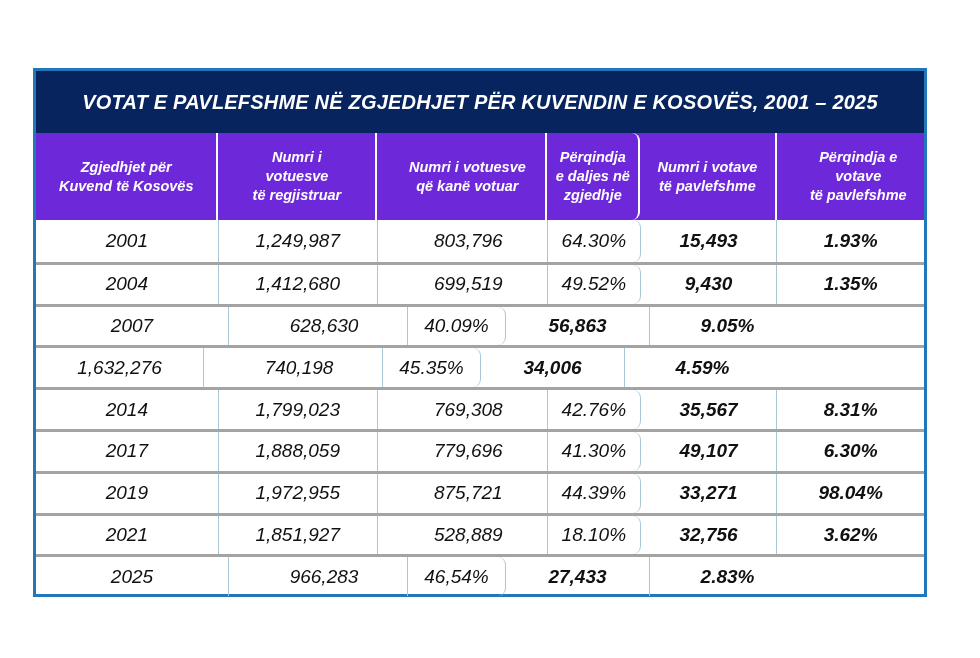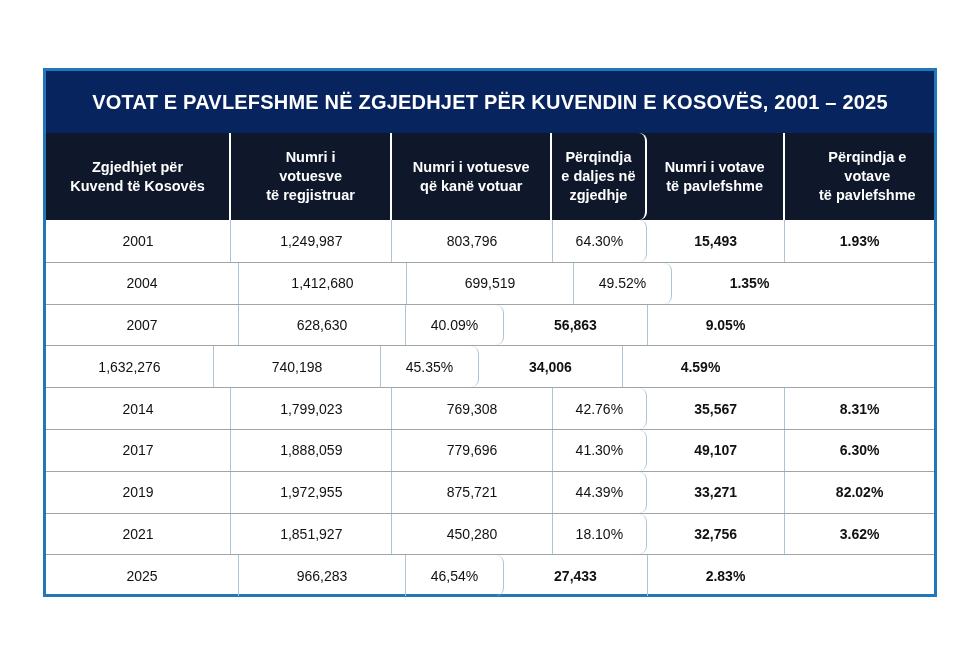--- a/index.html
+++ b/index.html
@@ -16,27 +16,28 @@
 
   #stage {
     position: relative;
     width: 980px;
     height: 658px;
   }
 
   
   .table-card {
     position: absolute;
-    left: 43px;
+    left: 33px;
     top: 68px;
     width: 894px;
     height: 529px;
     box-sizing: border-box;
     border: 3px solid #2277bb;
     background: #ffffff;
+    font-style: italic;
   }
 
   
   .title-band {
     height: 62px;
     background: #07245f;
     display: flex;
     align-items: center;
     justify-content: center;
     box-sizing: border-box;
@@ -48,21 +49,21 @@
     font-weight: bold;
     letter-spacing: 0.2px;
     text-align: center;
     line-height: 1.15;
     white-space: nowrap;
   }
 
   
   .header-band {
     height: 87px;
-    background: #0f172a;
+    background: #6d28d9;
     display: flex;
     box-sizing: border-box;
   }
   .hcell {
     display: flex;
     align-items: center;
     justify-content: center;
     text-align: center;
     color: #ffffff;
     font-size: 14.5px;
@@ -77,42 +78,42 @@
 
   
   .tbody {
     display: flex;
     flex-direction: column;
   }
   .trow {
     display: flex;
     height: 41.8px;
     box-sizing: border-box;
-    border-top: 1px solid #a3a3a3;
+    border-top: 3px solid #a3a3a3;
   }
   .trow:first-child { border-top: none; }
 
   .cell {
     display: flex;
     align-items: center;
     justify-content: center;
     box-sizing: border-box;
     color: #111111;
-    font-size: 14px;
+    font-size: 19px;
     border-right: 1px solid #a9c6d6;
     padding: 0 4px;
     white-space: nowrap;
   }
   .cell:last-child { border-right: none; }
   .cell.bold { font-weight: bold; }
 
   
   .c0 { width: 193px; }
   .c1 { width: 168px; }
-  .c2 { width: 167px; }
+  .c2 { width: 167px; margin-left: 12px; }
   .c3 { width: 98px; border-radius: 8px; }
   .c4 { width: 144px; }
   .c5 { width: 155px; }
 </style>
 </head>
 <body>
 
 <div id="stage">
 
   <div class="table-card">
@@ -147,20 +148,21 @@
         <div class="cell c3">64.30%</div>
         <div class="cell c4 bold">15,493</div>
         <div class="cell c5 bold">1.93%</div>
       </div>
 
       <div class="trow">
         <div class="cell c0">2004</div>
         <div class="cell c1">1,412,680</div>
         <div class="cell c2">699,519</div>
         <div class="cell c3">49.52%</div>
+        <div class="cell c4 bold">9,430</div>
         <div class="cell c5 bold">1.35%</div>
       </div>
 
       <div class="trow">
         <div class="cell c0">2007</div>
         <div class="cell c2">628,630</div>
         <div class="cell c3">40.09%</div>
         <div class="cell c4 bold">56,863</div>
         <div class="cell c5 bold">9.05%</div>
       </div>
@@ -190,27 +192,27 @@
         <div class="cell c4 bold">49,107</div>
         <div class="cell c5 bold">6.30%</div>
       </div>
 
       <div class="trow">
         <div class="cell c0">2019</div>
         <div class="cell c1">1,972,955</div>
         <div class="cell c2">875,721</div>
         <div class="cell c3">44.39%</div>
         <div class="cell c4 bold">33,271</div>
-        <div class="cell c5 bold">82.02%</div>
+        <div class="cell c5 bold">98.04%</div>
       </div>
 
       <div class="trow">
         <div class="cell c0">2021</div>
         <div class="cell c1">1,851,927</div>
-        <div class="cell c2">450,280</div>
+        <div class="cell c2">528,889</div>
         <div class="cell c3">18.10%</div>
         <div class="cell c4 bold">32,756</div>
         <div class="cell c5 bold">3.62%</div>
       </div>
 
       <div class="trow">
         <div class="cell c0">2025</div>
         <div class="cell c2">966,283</div>
         <div class="cell c3">46,54%</div>
         <div class="cell c4 bold">27,433</div>

